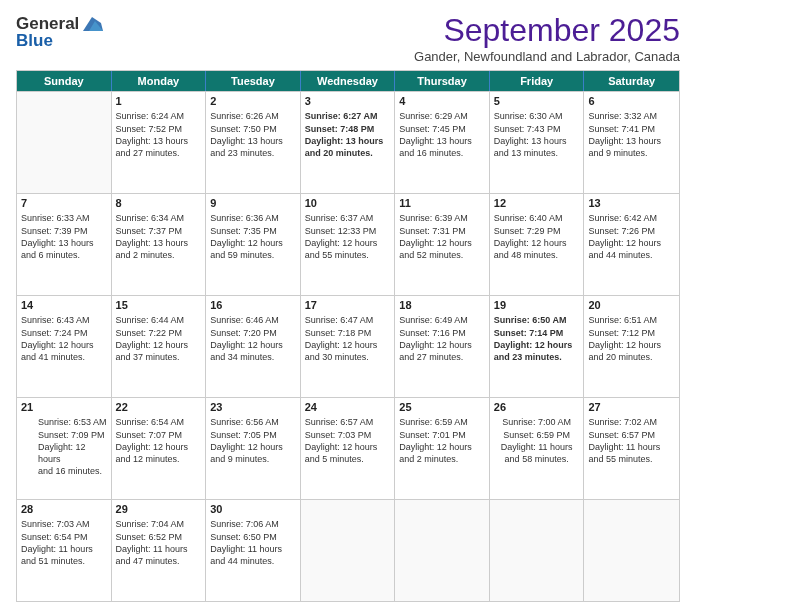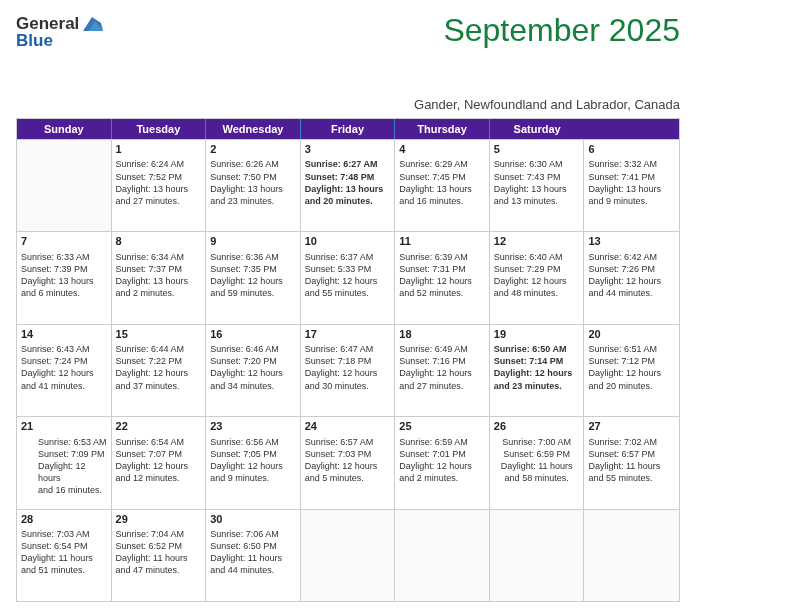--- a/index.html
+++ b/index.html
@@ -34,37 +34,36 @@
       width: 22px;
       height: 18px;
       margin-left: 2px;
     }
     .title-area {
       text-align: right;
     }
     .month-title {
       font-size: 32px;
       font-weight: normal;
-      color: #15803d;
+      color: #4c1d95;
     }
     .location {
       font-size: 13px;
       color: #444;
-      margin-top: 48px;
     }
     .calendar {
       flex: 1;
       display: flex;
       flex-direction: column;
       border: 1px solid #ccc;
     }
     .cal-header-row {
       display: grid;
       grid-template-columns: repeat(7, 1fr);
-      background: #4c1d95;
+      background: #0f766e;
     }
     .cal-header-cell {
       color: #fff;
       text-align: center;
       font-size: 11px;
       font-weight: bold;
       padding: 4px 2px;
       border-right: 1px solid #3a7fc8;
     }
     .cal-header-cell:last-child { border-right: none; }
@@ -120,24 +119,25 @@
     </div>
     <div class="title-area">
       <div class="month-title">September 2025</div>
       <div class="location">Gander, Newfoundland and Labrador, Canada</div>
     </div>
   </div>
 
   <div class="calendar">
     <div class="cal-header-row">
     <div class="cal-header-cell">Sunday</div>
+        <div class="cal-header-cell">Monday</div>
         <div class="cal-header-cell">Tuesday</div>
         <div class="cal-header-cell">Wednesday</div>
+        <div class="cal-header-cell">Thursday</div>
         <div class="cal-header-cell">Friday</div>
-        <div class="cal-header-cell">Thursday</div>
         <div class="cal-header-cell">Saturday</div>
       </div>
     <div class="cal-body">
     <div class="cal-week">
           <div class="cal-cell empty"></div>
           <div class="cal-cell">
             <div class="day-num">1</div>
             <div class="day-info" style="white-space: pre-line;">Sunrise: 6:24 AM
 Sunset: 7:52 PM
 Daylight: 13 hours
@@ -197,21 +197,21 @@
           <div class="cal-cell">
             <div class="day-num">9</div>
             <div class="day-info" style="white-space: pre-line;">Sunrise: 6:36 AM
 Sunset: 7:35 PM
 Daylight: 12 hours
 and 59 minutes.</div>
           </div>
           <div class="cal-cell">
             <div class="day-num">10</div>
             <div class="day-info" style="white-space: pre-line;">Sunrise: 6:37 AM
-Sunset: 5:33 PM
+Sunset: 12:33 PM
 Daylight: 12 hours
 and 55 minutes.</div>
           </div>
           <div class="cal-cell">
             <div class="day-num">11</div>
             <div class="day-info" style="white-space: pre-line;">Sunrise: 6:39 AM
 Sunset: 7:31 PM
 Daylight: 12 hours
 and 52 minutes.</div>
           </div>

